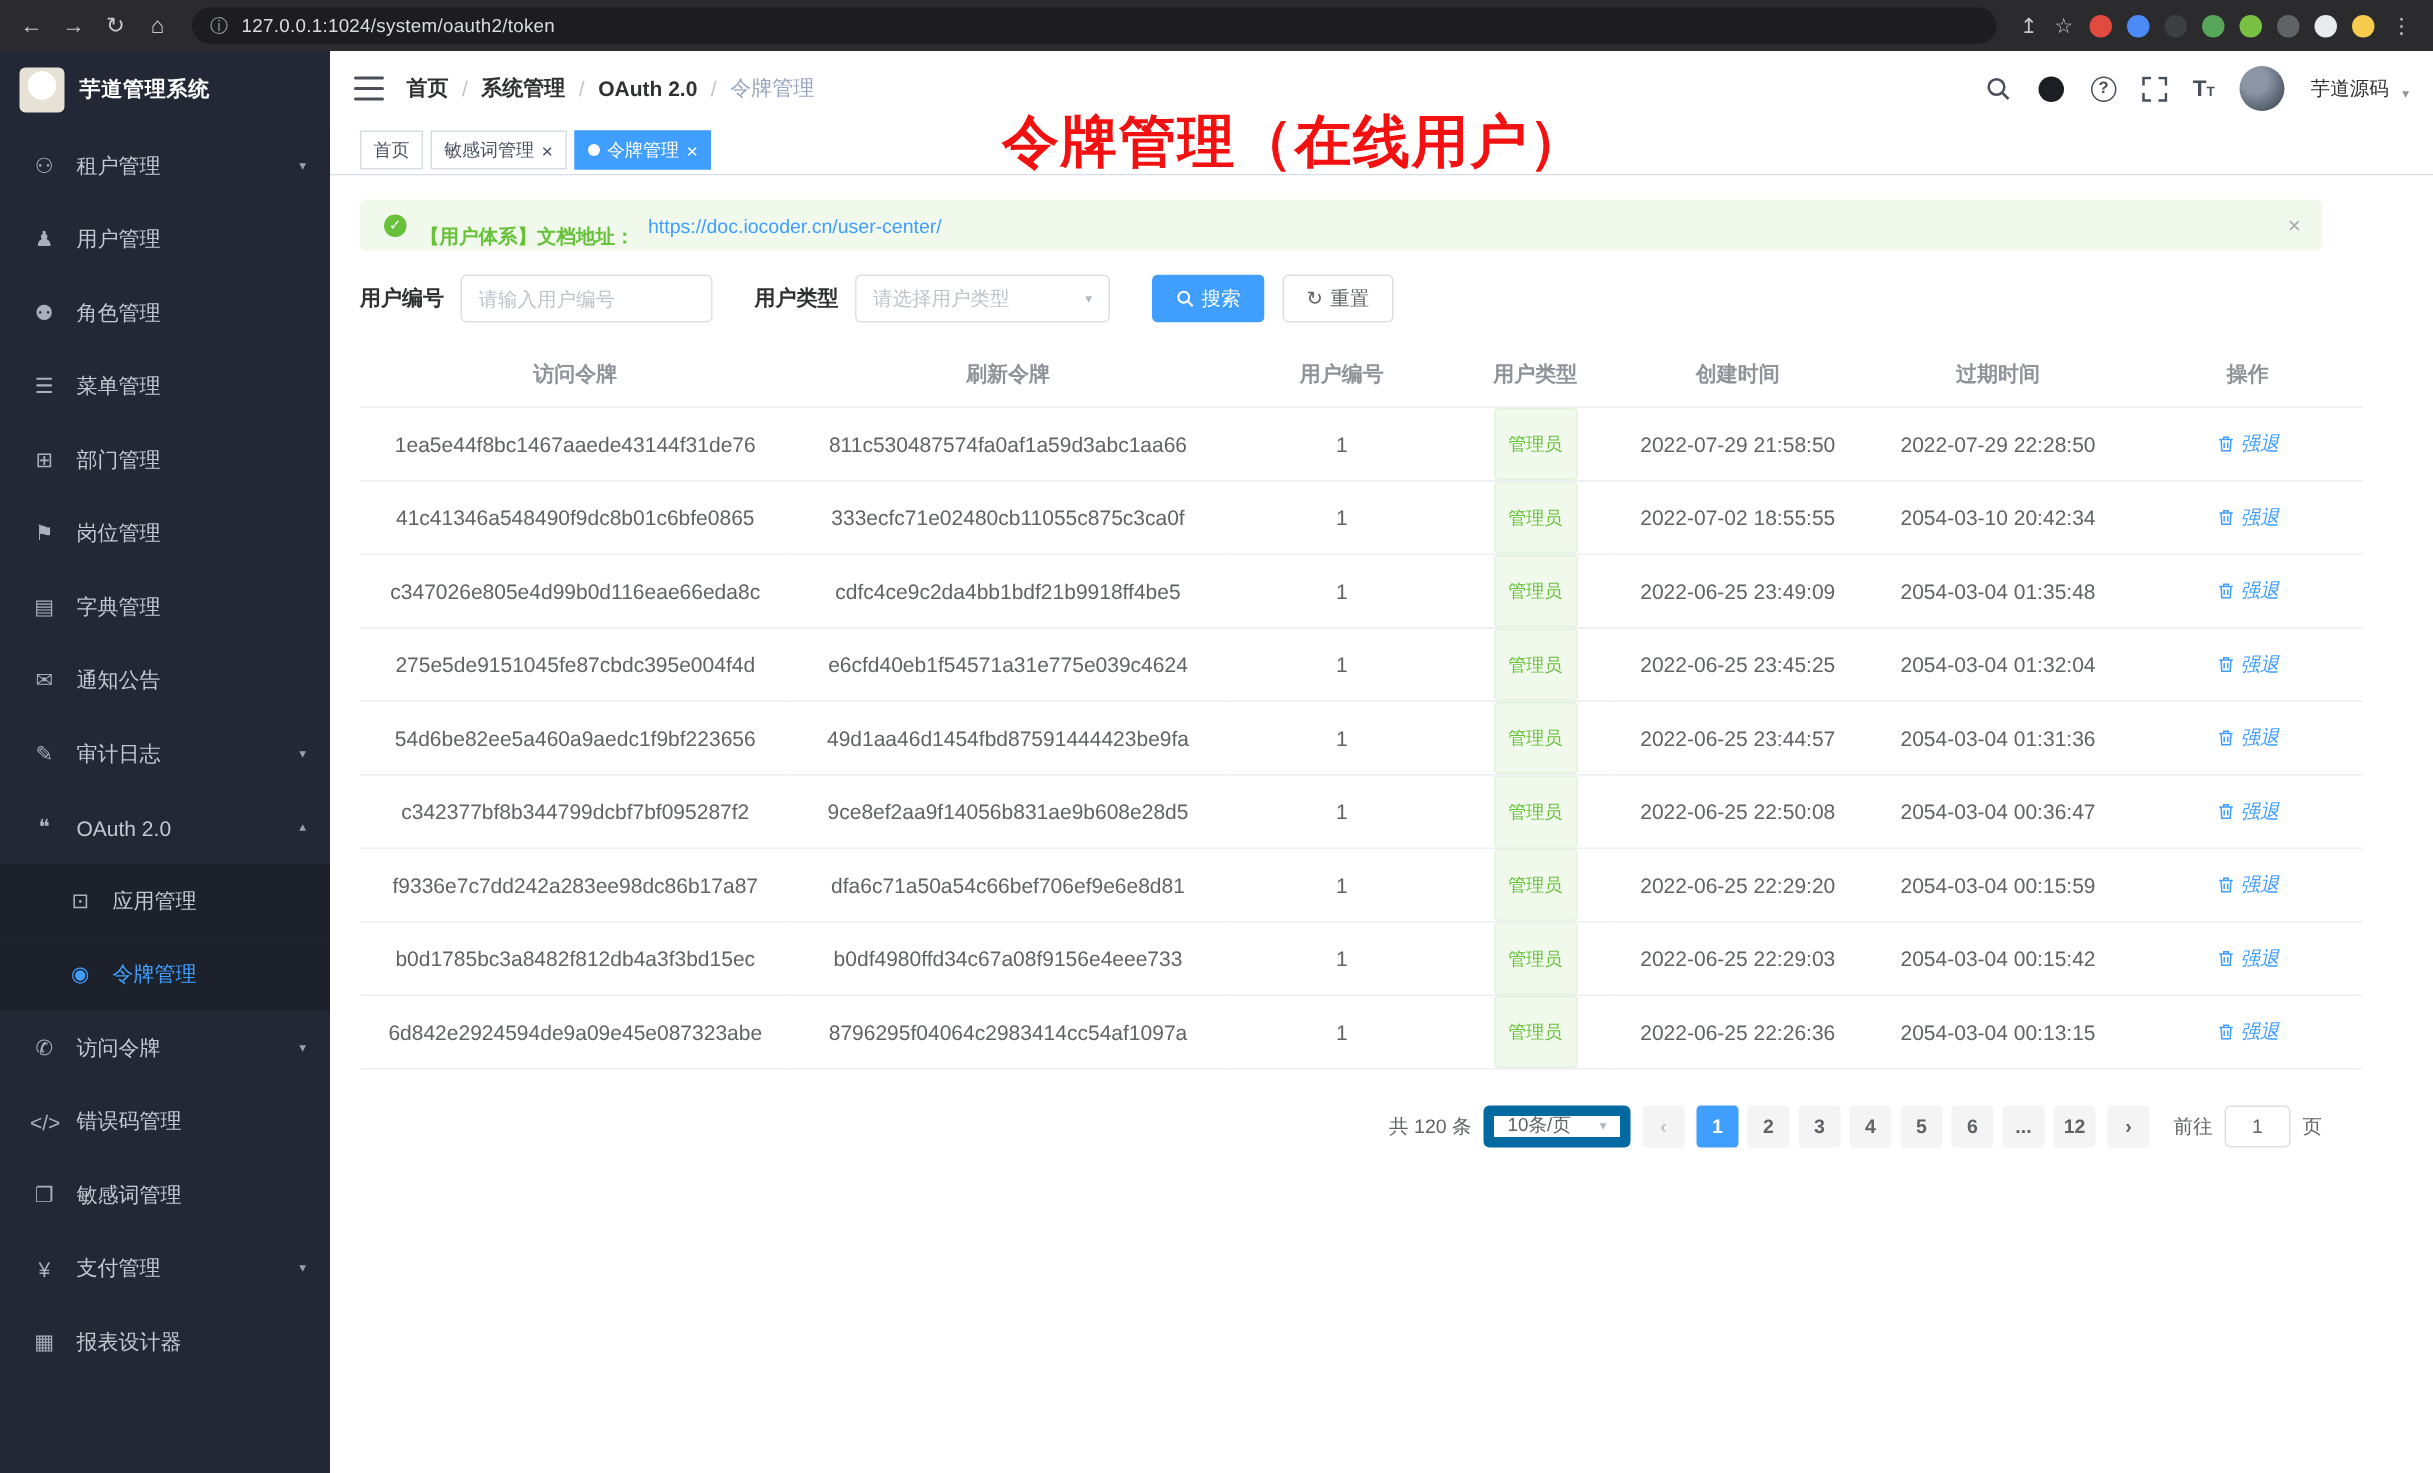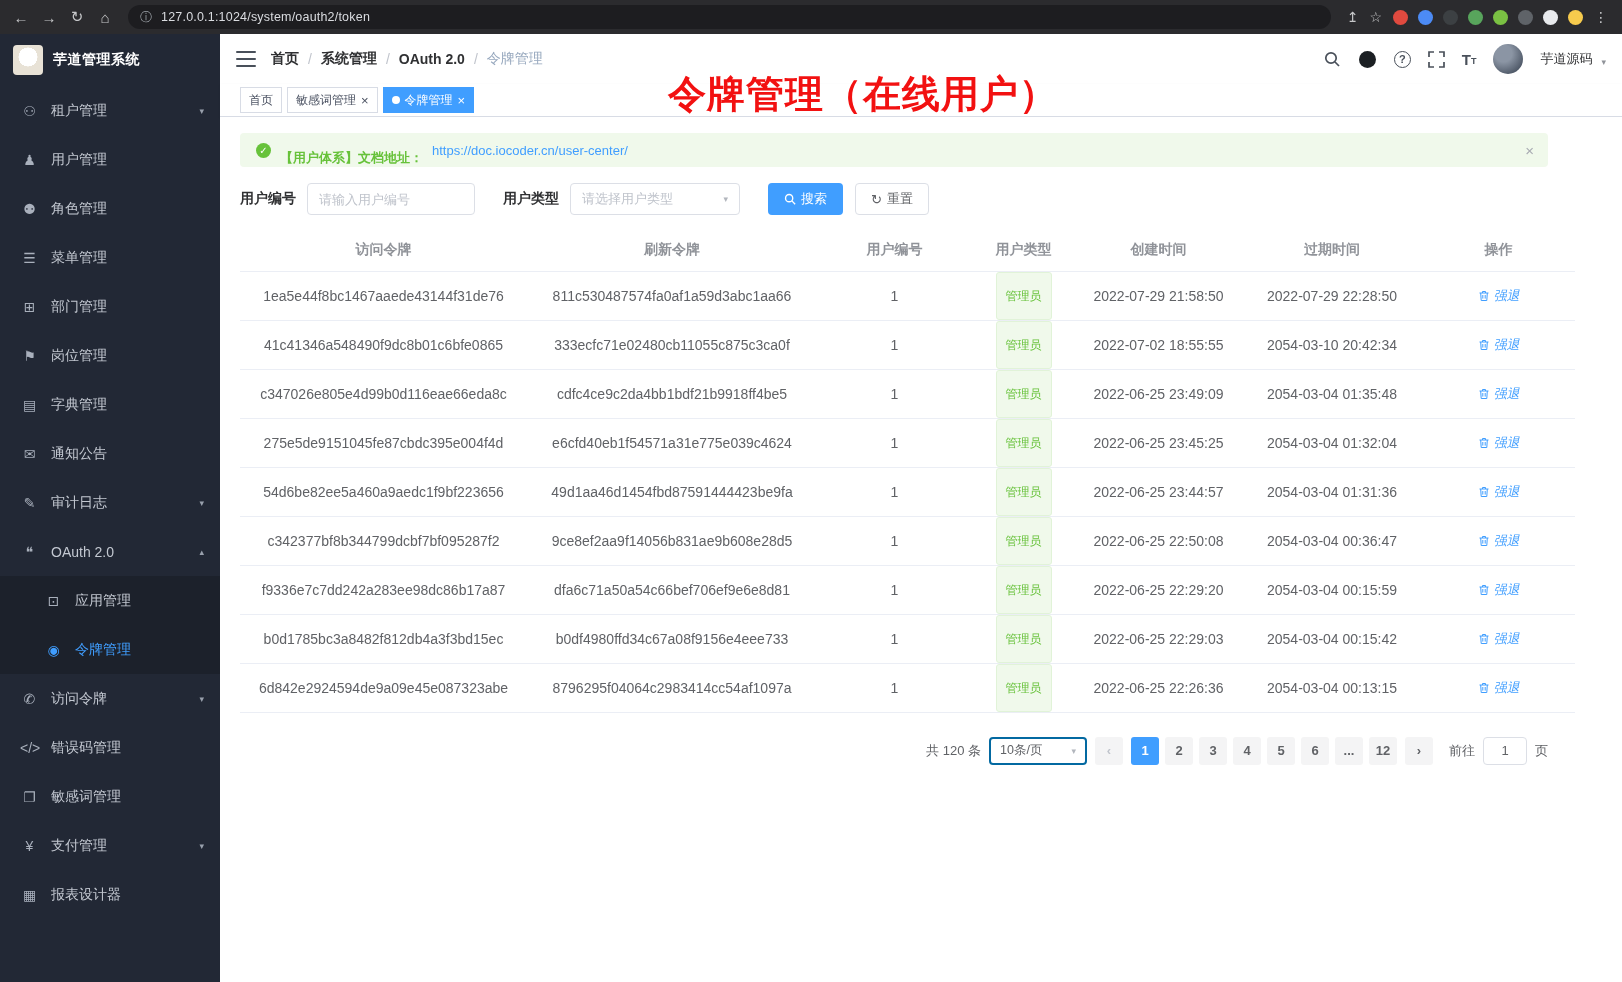--- a/index.html
+++ b/index.html
@@ -97,21 +97,21 @@
                  border-bottom:1px solid #ebeef5;}
   .data-table td{height:48px;text-align:center;font-size:14px;color:#606266;border-bottom:1px solid #ebeef5;
                  overflow:hidden;white-space:nowrap;}
   .badge{display:inline-block;padding:14px 9px;font-size:12px;line-height:18px;color:#67c23a;
          background:#f0f9eb;border:1px solid #e1f3d8;border-radius:3px;}
   .action-link{color:#409eff;font-size:13px;display:inline-flex;align-items:center;gap:4px;
                text-decoration:none;cursor:pointer;font-style:italic;}
 
   .pagination{display:flex;align-items:center;justify-content:flex-end;margin-top:24px;
               font-size:13px;color:#606266;gap:8px;}
-  .page-size{width:98px;height:28px;border:2px solid #0369a1;border-radius:4px;display:flex;
+  .page-size{width:98px;height:28px;border:7px solid #0369a1;border-radius:4px;display:flex;
              align-items:center;justify-content:space-between;padding:0 9px;background:#fff;
              color:#606266;font-size:12.5px;cursor:pointer;}
   .pages{display:flex;gap:6px;align-items:center;}
   .page-btn{min-width:28px;height:28px;padding:0 5px;background:#f4f4f5;border-radius:3px;
             display:inline-flex;align-items:center;justify-content:center;font-weight:600;
             color:#606266;cursor:pointer;font-size:13px;}
   .page-btn.prev{color:#c0c4cc;}
   .page-btn.active{background:#409eff;color:#fff;}
   .goto-label{margin-left:8px;}
   .goto-input{width:44px;height:28px;border:1px solid #dcdfe6;border-radius:4px;text-align:center;

